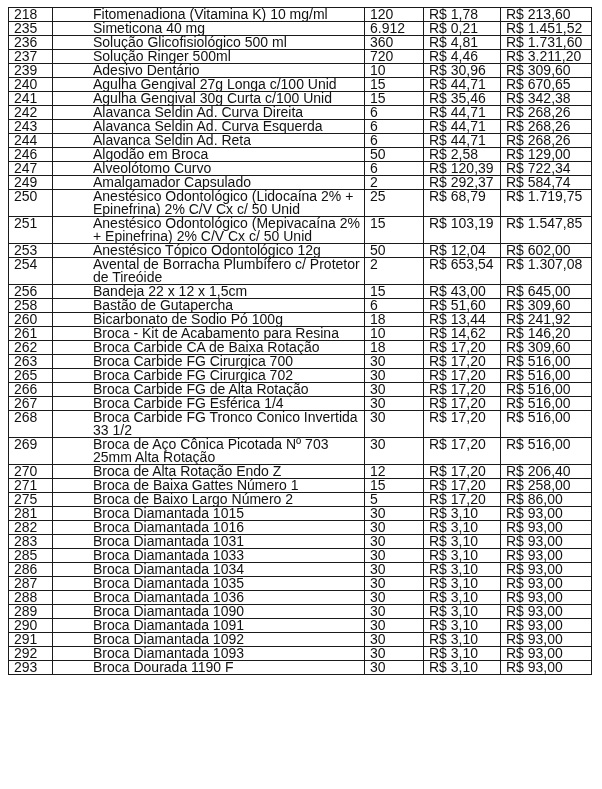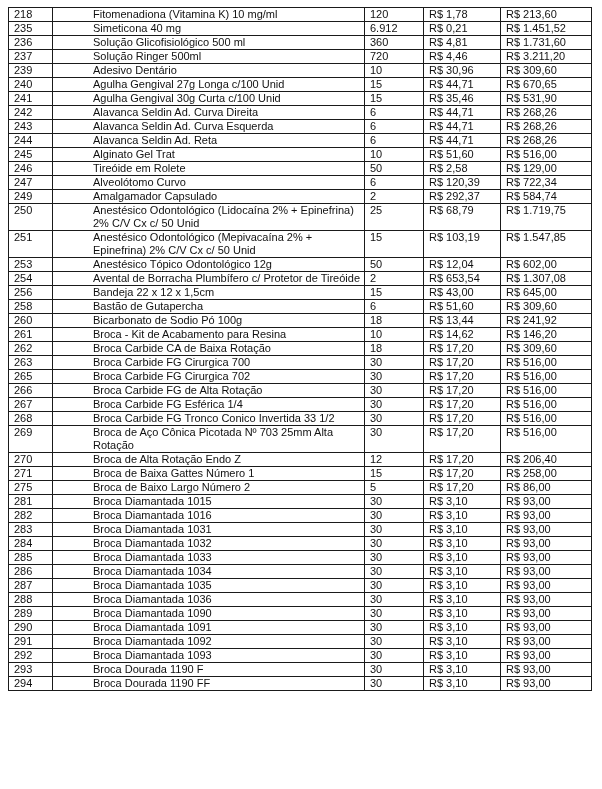--- a/index.html
+++ b/index.html
@@ -5,21 +5,21 @@
     html, body { margin: 0; padding: 0; background: #ffffff; }
     body { width: 602px; height: 789px; overflow: hidden; position: relative; }
     table.items {
       position: absolute;
       left: 8px;
       top: 7px;
       width: 583px;
       border-collapse: collapse;
       table-layout: fixed;
       font-family: "Liberation Sans", sans-serif;
-      font-size: 11px;
+      font-size: 14px;
       color: #111111;
     }
     table.items td {
       border: 1.3px solid #1a1a1a;
       padding: 0 0 0 5px;
       height: 12.2px;
       line-height: 12.2px;
       vertical-align: top;
       white-space: nowrap;
       overflow: hidden;
@@ -90,21 +90,21 @@
     <td>15</td>
     <td>R$ 44,71</td>
     <td>R$ 670,65</td>
   </tr>
 
   <tr>
     <td>241</td>
     <td class="desc">Agulha Gengival 30g Curta c/100 Unid</td>
     <td>15</td>
     <td>R$ 35,46</td>
-    <td>R$ 531,90</td>
+    <td>R$ 342,38</td>
   </tr>
 
   <tr>
     <td>242</td>
     <td class="desc">Alavanca Seldin Ad. Curva Direita</td>
     <td>6</td>
     <td>R$ 44,71</td>
     <td>R$ 268,26</td>
   </tr>
 
@@ -117,31 +117,24 @@
   </tr>
 
   <tr>
     <td>244</td>
     <td class="desc">Alavanca Seldin Ad. Reta</td>
     <td>6</td>
     <td>R$ 44,71</td>
     <td>R$ 268,26</td>
   </tr>
 
-  <tr>
-    <td>245</td>
-    <td class="desc">Alginato Gel Trat</td>
-    <td>10</td>
-    <td>R$ 51,60</td>
-    <td>R$ 516,00</td>
-  </tr>
 
   <tr>
     <td>246</td>
-    <td class="desc">Tireóide em Rolete</td>
+    <td class="desc">Algodão em Broca</td>
     <td>50</td>
     <td>R$ 2,58</td>
     <td>R$ 129,00</td>
   </tr>
 
   <tr>
     <td>247</td>
     <td class="desc">Alveolótomo Curvo</td>
     <td>6</td>
     <td>R$ 120,39</td>
@@ -321,27 +314,20 @@
   </tr>
 
   <tr>
     <td>283</td>
     <td class="desc">Broca Diamantada 1031</td>
     <td>30</td>
     <td>R$ 3,10</td>
     <td>R$ 93,00</td>
   </tr>
 
-  <tr>
-    <td>284</td>
-    <td class="desc">Broca Diamantada 1032</td>
-    <td>30</td>
-    <td>R$ 3,10</td>
-    <td>R$ 93,00</td>
-  </tr>
 
   <tr>
     <td>285</td>
     <td class="desc">Broca Diamantada 1033</td>
     <td>30</td>
     <td>R$ 3,10</td>
     <td>R$ 93,00</td>
   </tr>
 
   <tr>
@@ -401,21 +387,14 @@
   </tr>
 
   <tr>
     <td>293</td>
     <td class="desc">Broca Dourada 1190 F</td>
     <td>30</td>
     <td>R$ 3,10</td>
     <td>R$ 93,00</td>
   </tr>
 
-  <tr>
-    <td>294</td>
-    <td class="desc">Broca Dourada 1190 FF</td>
-    <td>30</td>
-    <td>R$ 3,10</td>
-    <td>R$ 93,00</td>
-  </tr>
 </tbody>
 </table>
 
 </body></html>

